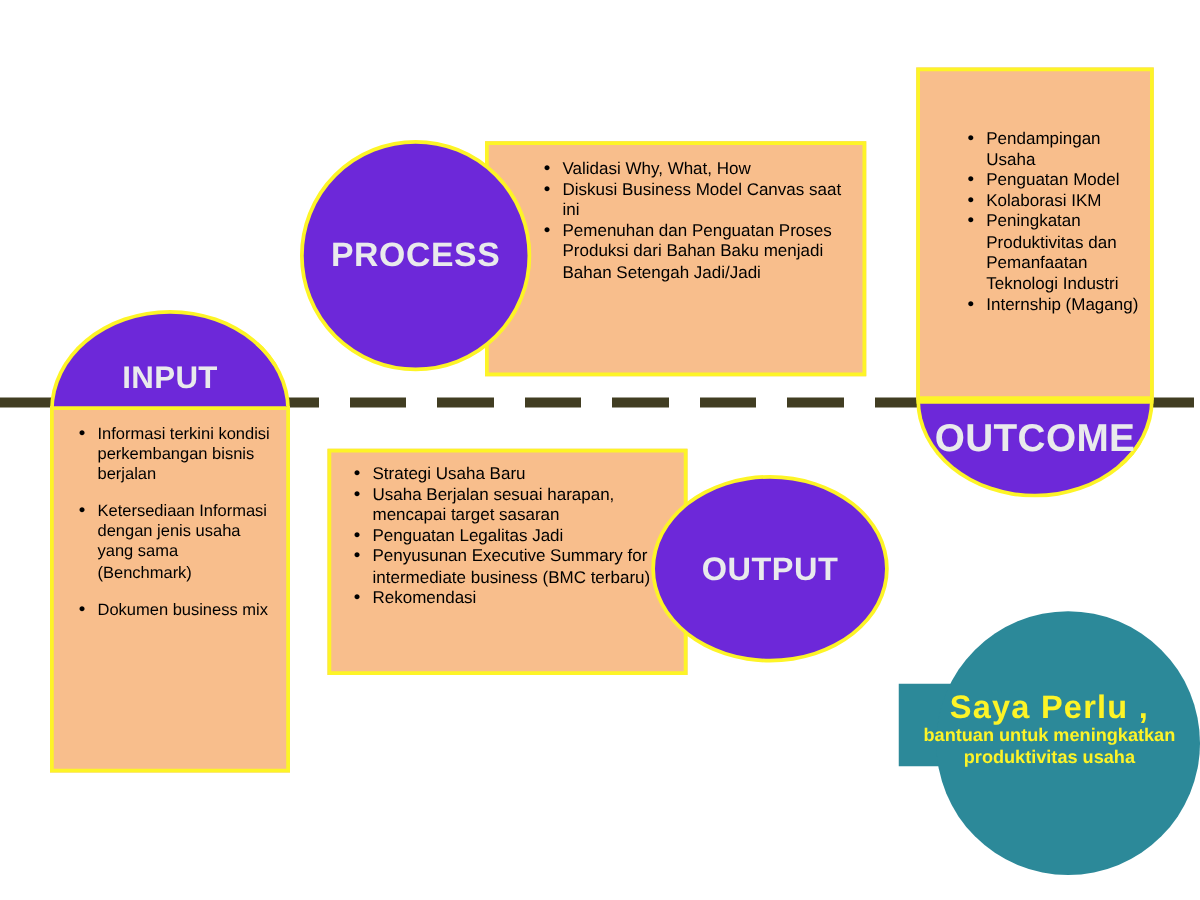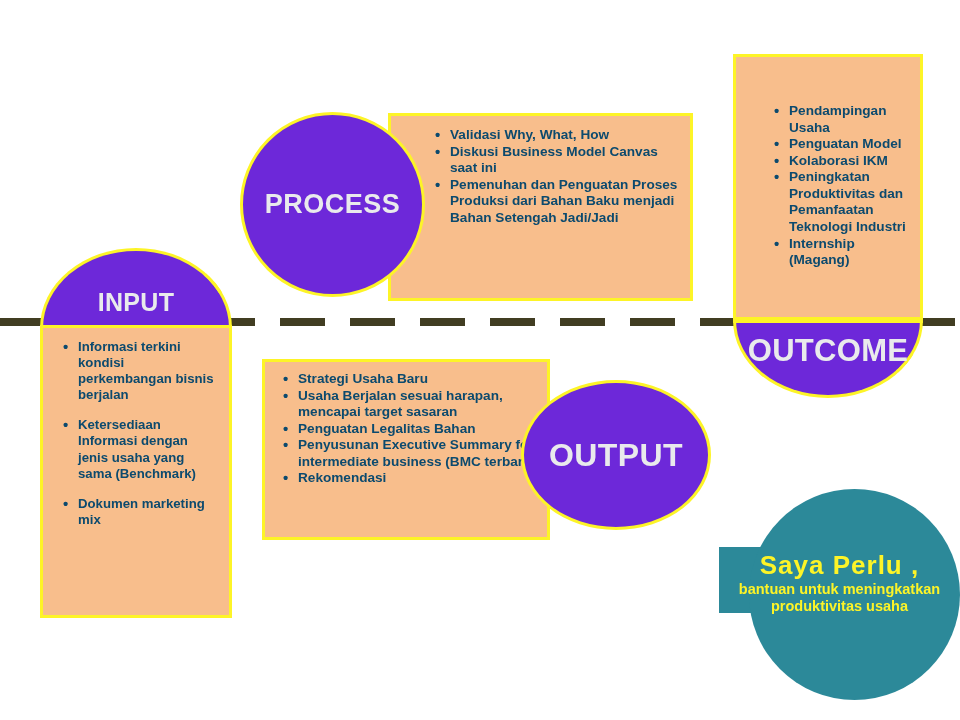--- a/index.html
+++ b/index.html
@@ -43,22 +43,22 @@
   }
 
   .panel ul {
     list-style: none;
     margin: 0;
     padding: 0;
   }
   .panel li {
     position: relative;
     padding-left: 17px;
-    color: #0c4a6e;
-    font-weight: bold;
+    color: #000000;
+    font-weight: normal;
     line-height: 1.22;
   }
   .panel li::before {
     content: "\2022";
     position: absolute;
     left: 2px;
     top: -1px;
     font-size: 15px;
     line-height: 1.22;
   }
@@ -119,21 +119,21 @@
   #input-panel li { margin-bottom: 14px; }
   #input-panel li:last-child { margin-bottom: 0; }
 
   #output-panel {
     left: 262px; top: 359px; width: 288px; height: 181px;
     padding: 9px 10px 8px 16px;
     font-size: 13.6px;
   }
   #output-circle {
     left: 521px; top: 380px; width: 190px; height: 150px;
-    font-size: 32px; letter-spacing: .4px;
+    font-size: 26px; letter-spacing: .4px;
   }
 
   
   #callout-tab {
     position: absolute;
     left: 719px; top: 547px; width: 110px; height: 66px;
     background: #2c8999;
     z-index: 3;
   }
   #callout-circle {
@@ -195,29 +195,29 @@
     <span>OUTCOME</span>
   </div>
 
   <div class="navy dome-up" id="input-shape">
     <span>INPUT</span>
   </div>
   <div class="panel" id="input-panel">
     <ul>
       <li>Informasi terkini kondisi perkembangan bisnis berjalan</li>
       <li>Ketersediaan Informasi dengan jenis usaha yang sama (Benchmark)</li>
-      <li>Dokumen marketing mix</li>
+      <li>Dokumen business mix</li>
     </ul>
   </div>
 
   <div class="panel" id="output-panel">
     <ul>
       <li>Strategi Usaha Baru</li>
       <li>Usaha Berjalan sesuai harapan, mencapai target sasaran</li>
-      <li>Penguatan Legalitas Bahan</li>
+      <li>Penguatan Legalitas Jadi</li>
       <li>Penyusunan Executive Summary for intermediate business (BMC terbaru)</li>
       <li>Rekomendasi</li>
     </ul>
   </div>
   <div class="navy circle" id="output-circle">
     <span>OUTPUT</span>
   </div>
 
   <div id="callout-tab"></div>
   <div id="callout-circle"></div>

